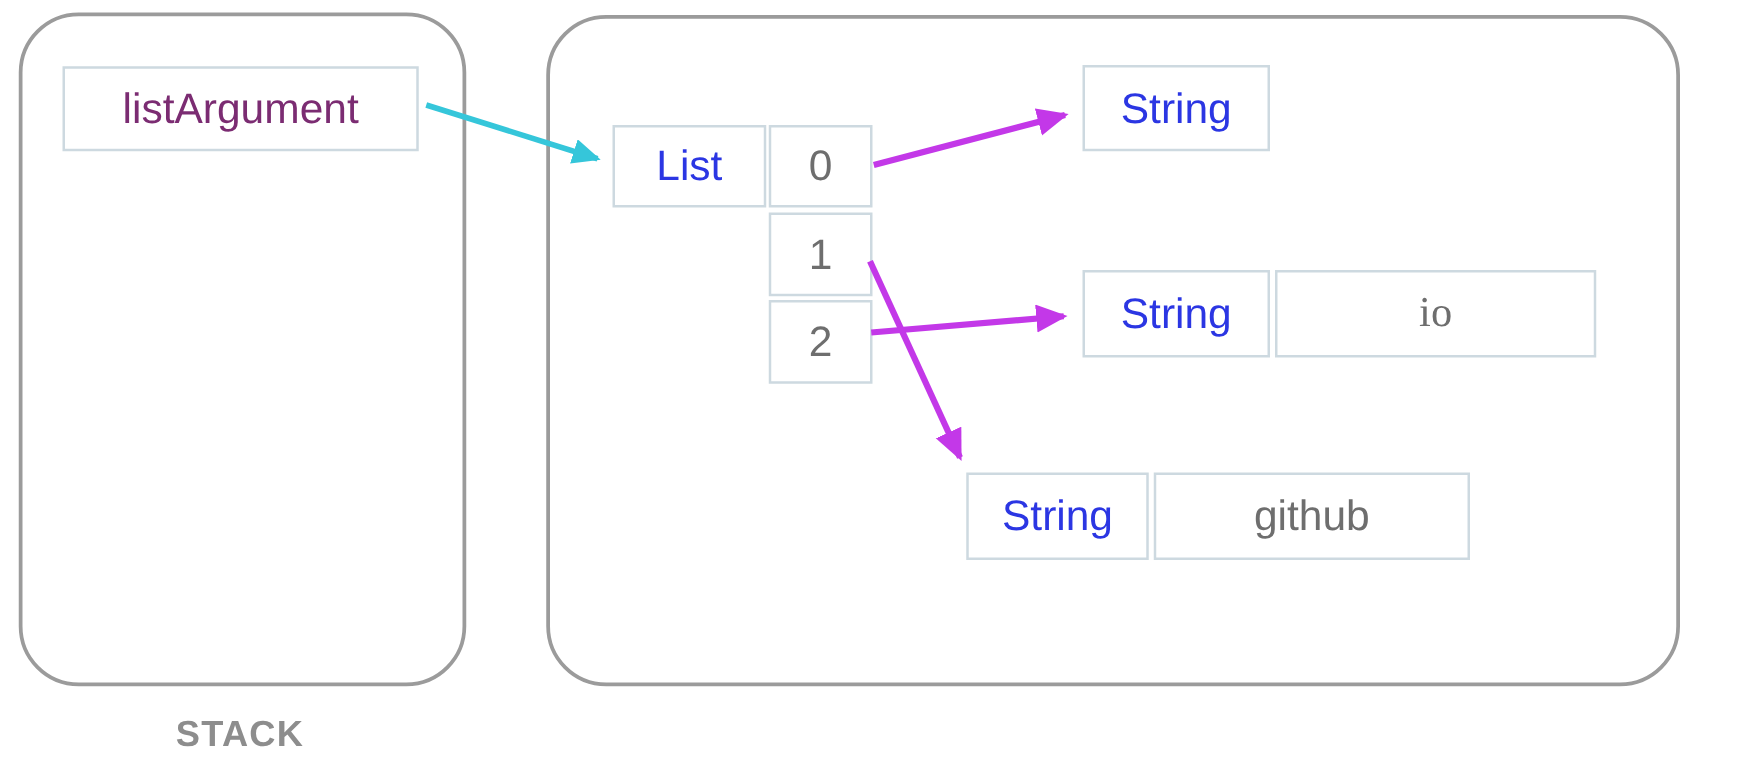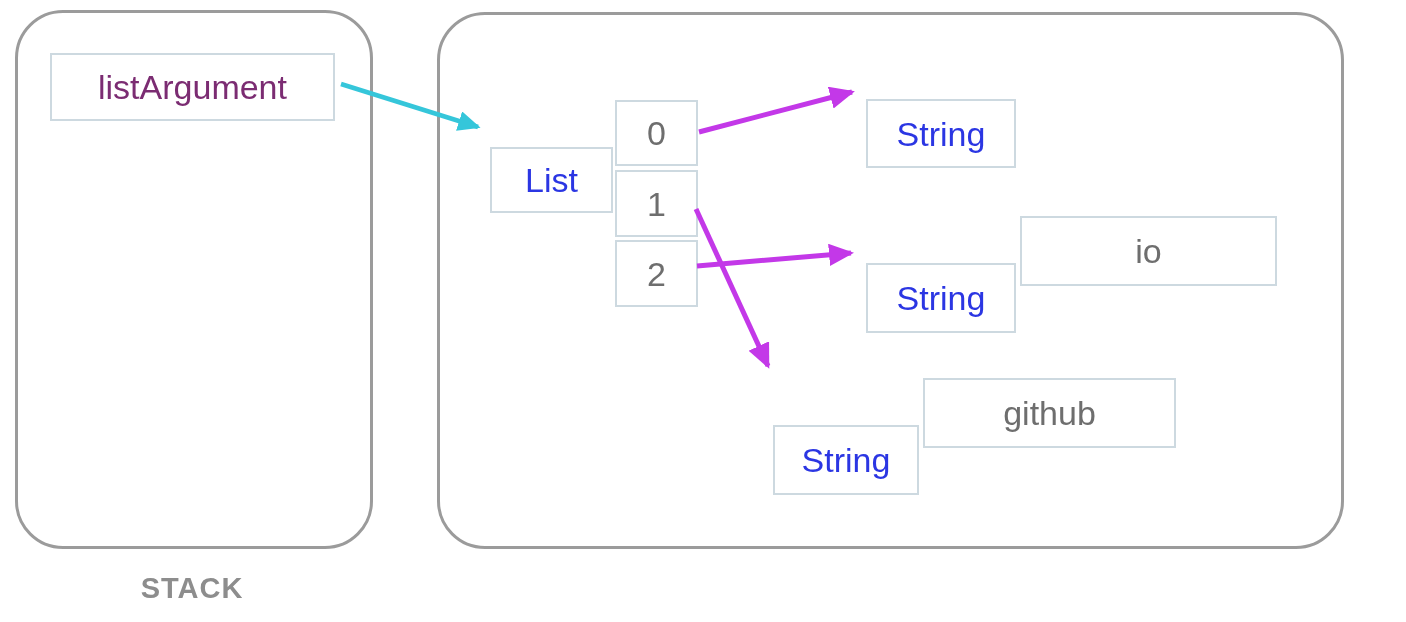--- a/index.html
+++ b/index.html
@@ -25,34 +25,34 @@
     border: 2px solid #cdd9e0;
     background: #ffffff;
     display: flex;
     align-items: center;
     justify-content: center;
     font-size: 34px;
     line-height: 1;
     white-space: nowrap;
     box-sizing: border-box;
   }
-  .type-text  { color: #2b36e3; margin-top: 47px; }
+  .type-text  { color: #2b36e3; }
   .value-text { color: #6e6e6e; }
 
   #var-box   { left: 50px;  top: 53px;  width: 285px; height: 68px; color: #7b2c72; }
 
   #list-type { left: 490px; top: 100px; width: 123px; height: 66px; }
   #idx-0     { left: 615px; top: 100px; width: 83px;  height: 66px; }
   #idx-1     { left: 615px; top: 170px; width: 83px;  height: 67px; }
   #idx-2     { left: 615px; top: 240px; width: 83px;  height: 67px; }
 
   #str0-type { left: 866px;  top: 52px;  width: 150px; height: 69px; }
   #str0-val  { left: 1020px; top: 52px;  width: 257px; height: 69px; }
   #str1-type { left: 866px;  top: 216px; width: 150px; height: 70px; }
-  #str1-val  { left: 1020px; top: 216px; width: 257px; height: 70px; }
+  #str1-val  { left: 1020px; top: 216px; width: 257px; height: 70px; font-family: Liberation Serif, serif; }
   #str2-type { left: 773px;  top: 378px; width: 146px; height: 70px; }
   #str2-val  { left: 923px;  top: 378px; width: 253px; height: 70px; }
 
   .caption {
     position: absolute;
     top: 572px;
     width: 200px;
     text-align: center;
     font-weight: bold;
     font-size: 29px;

